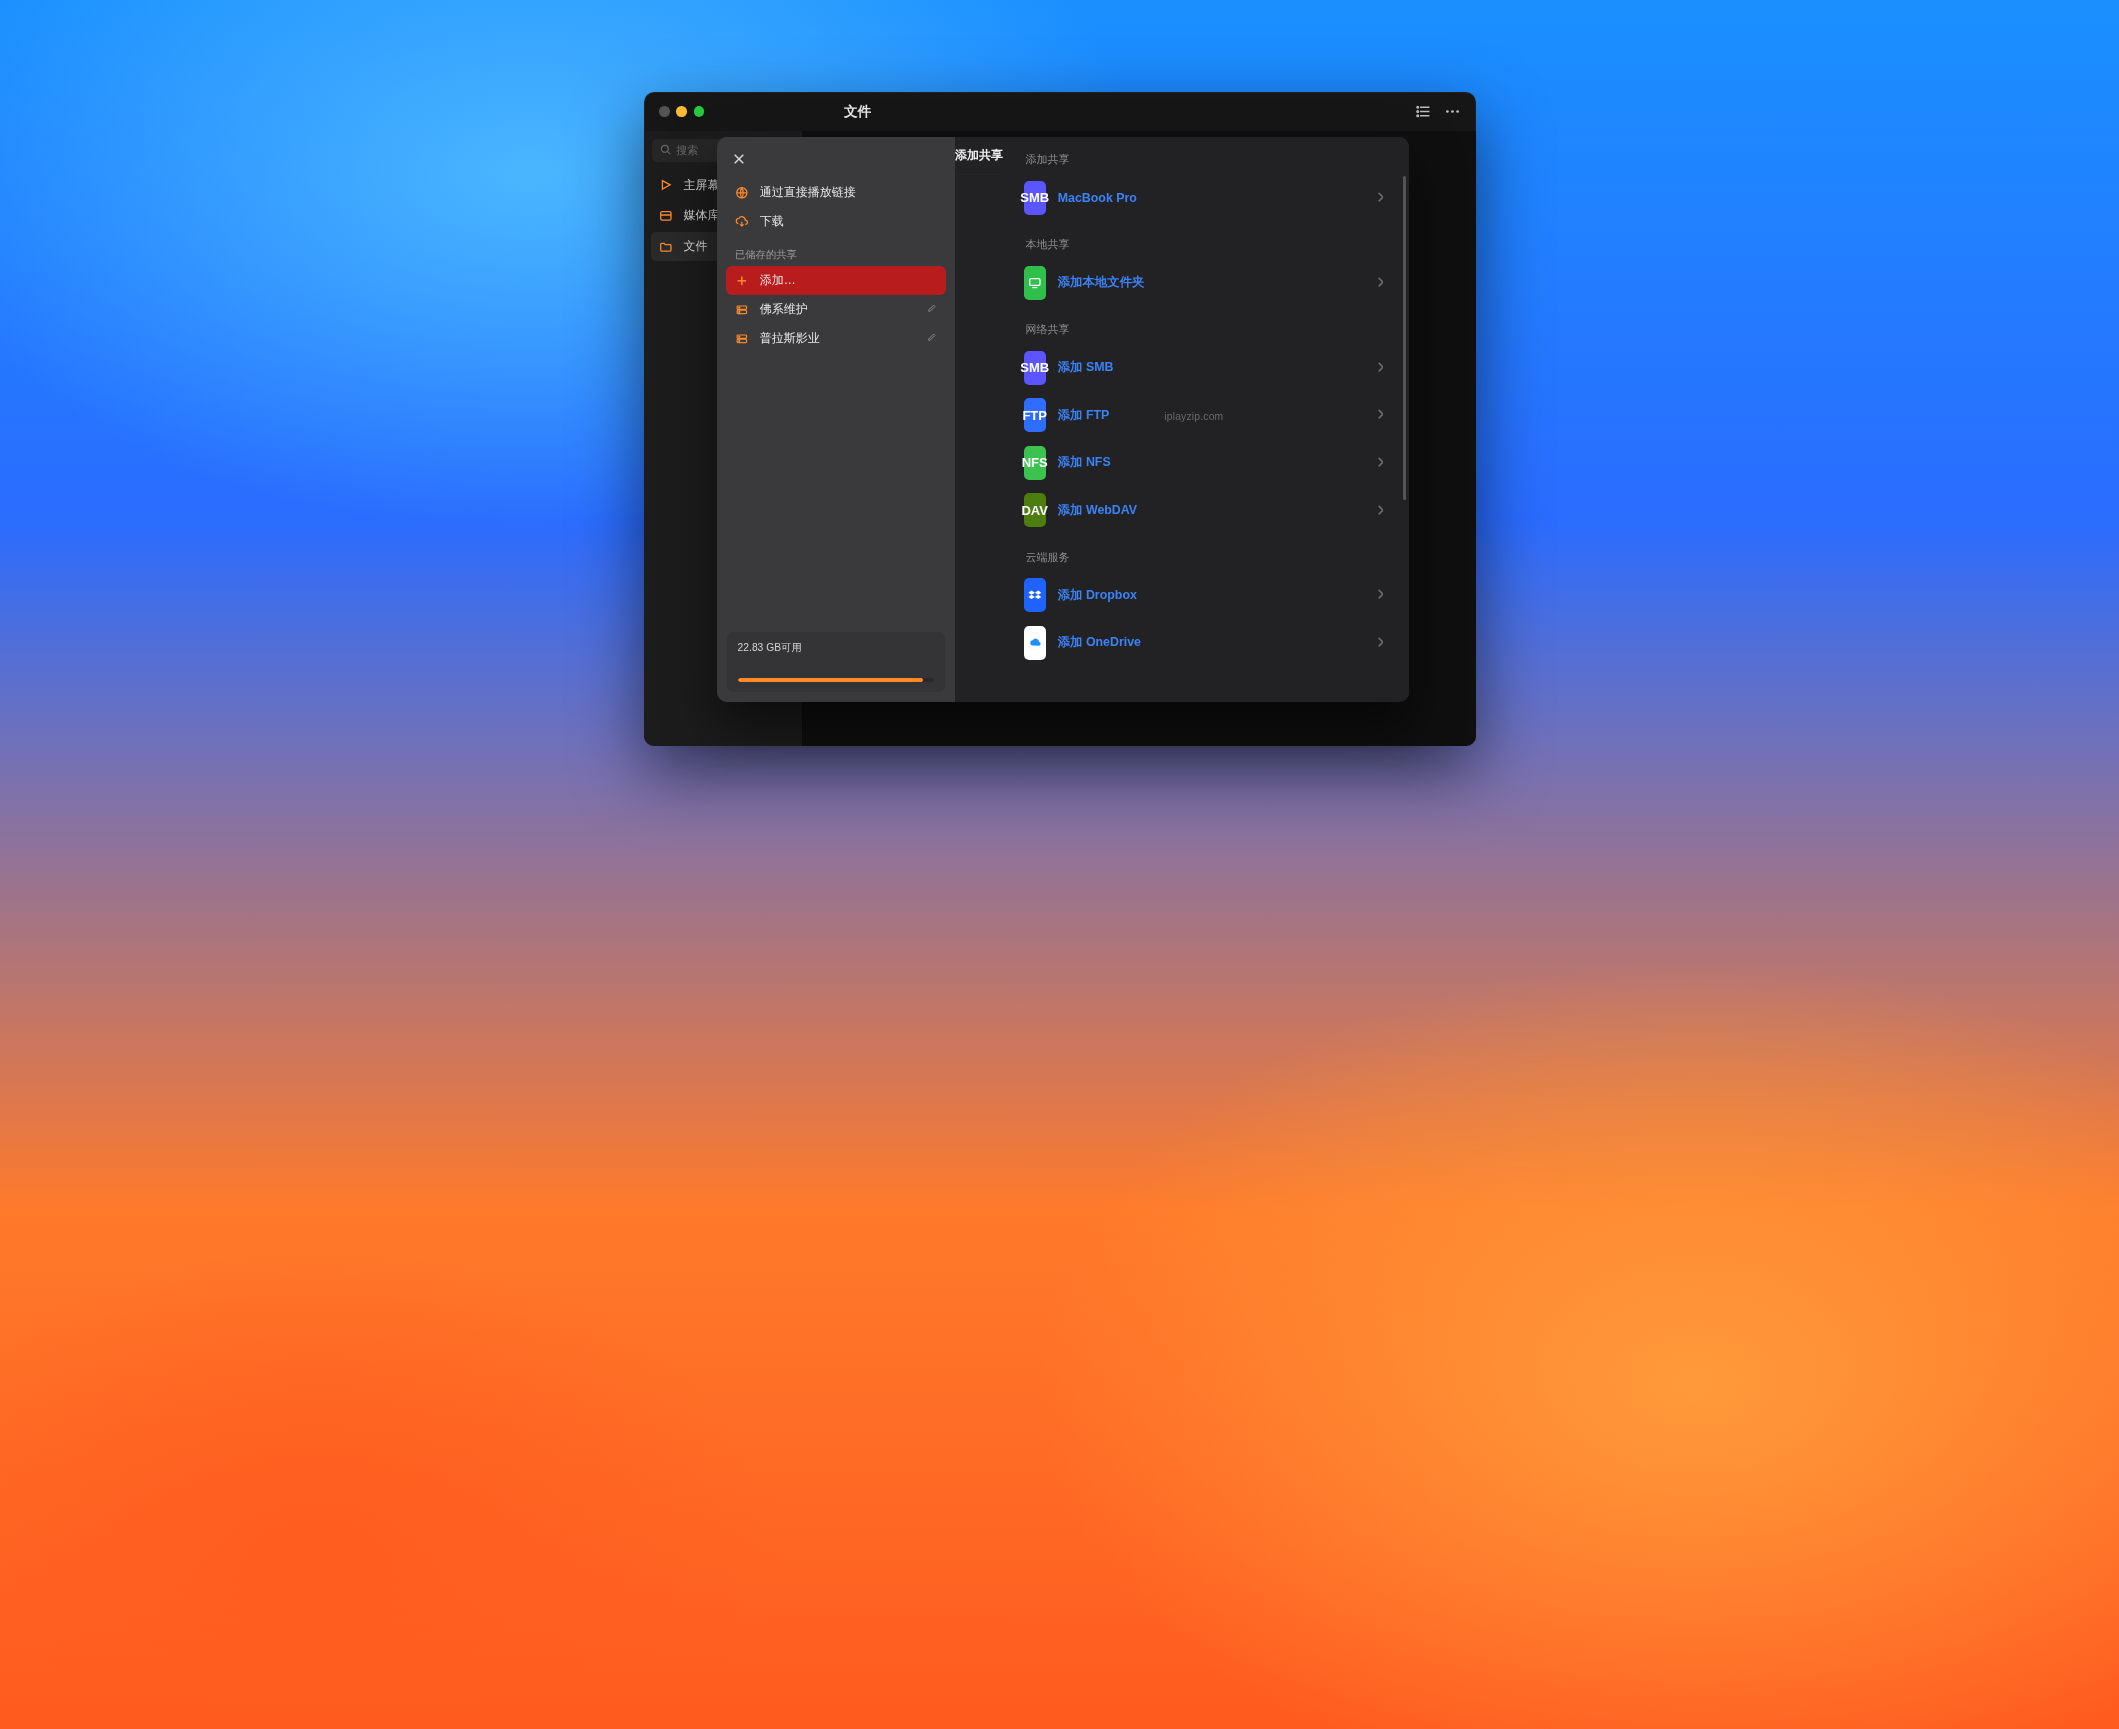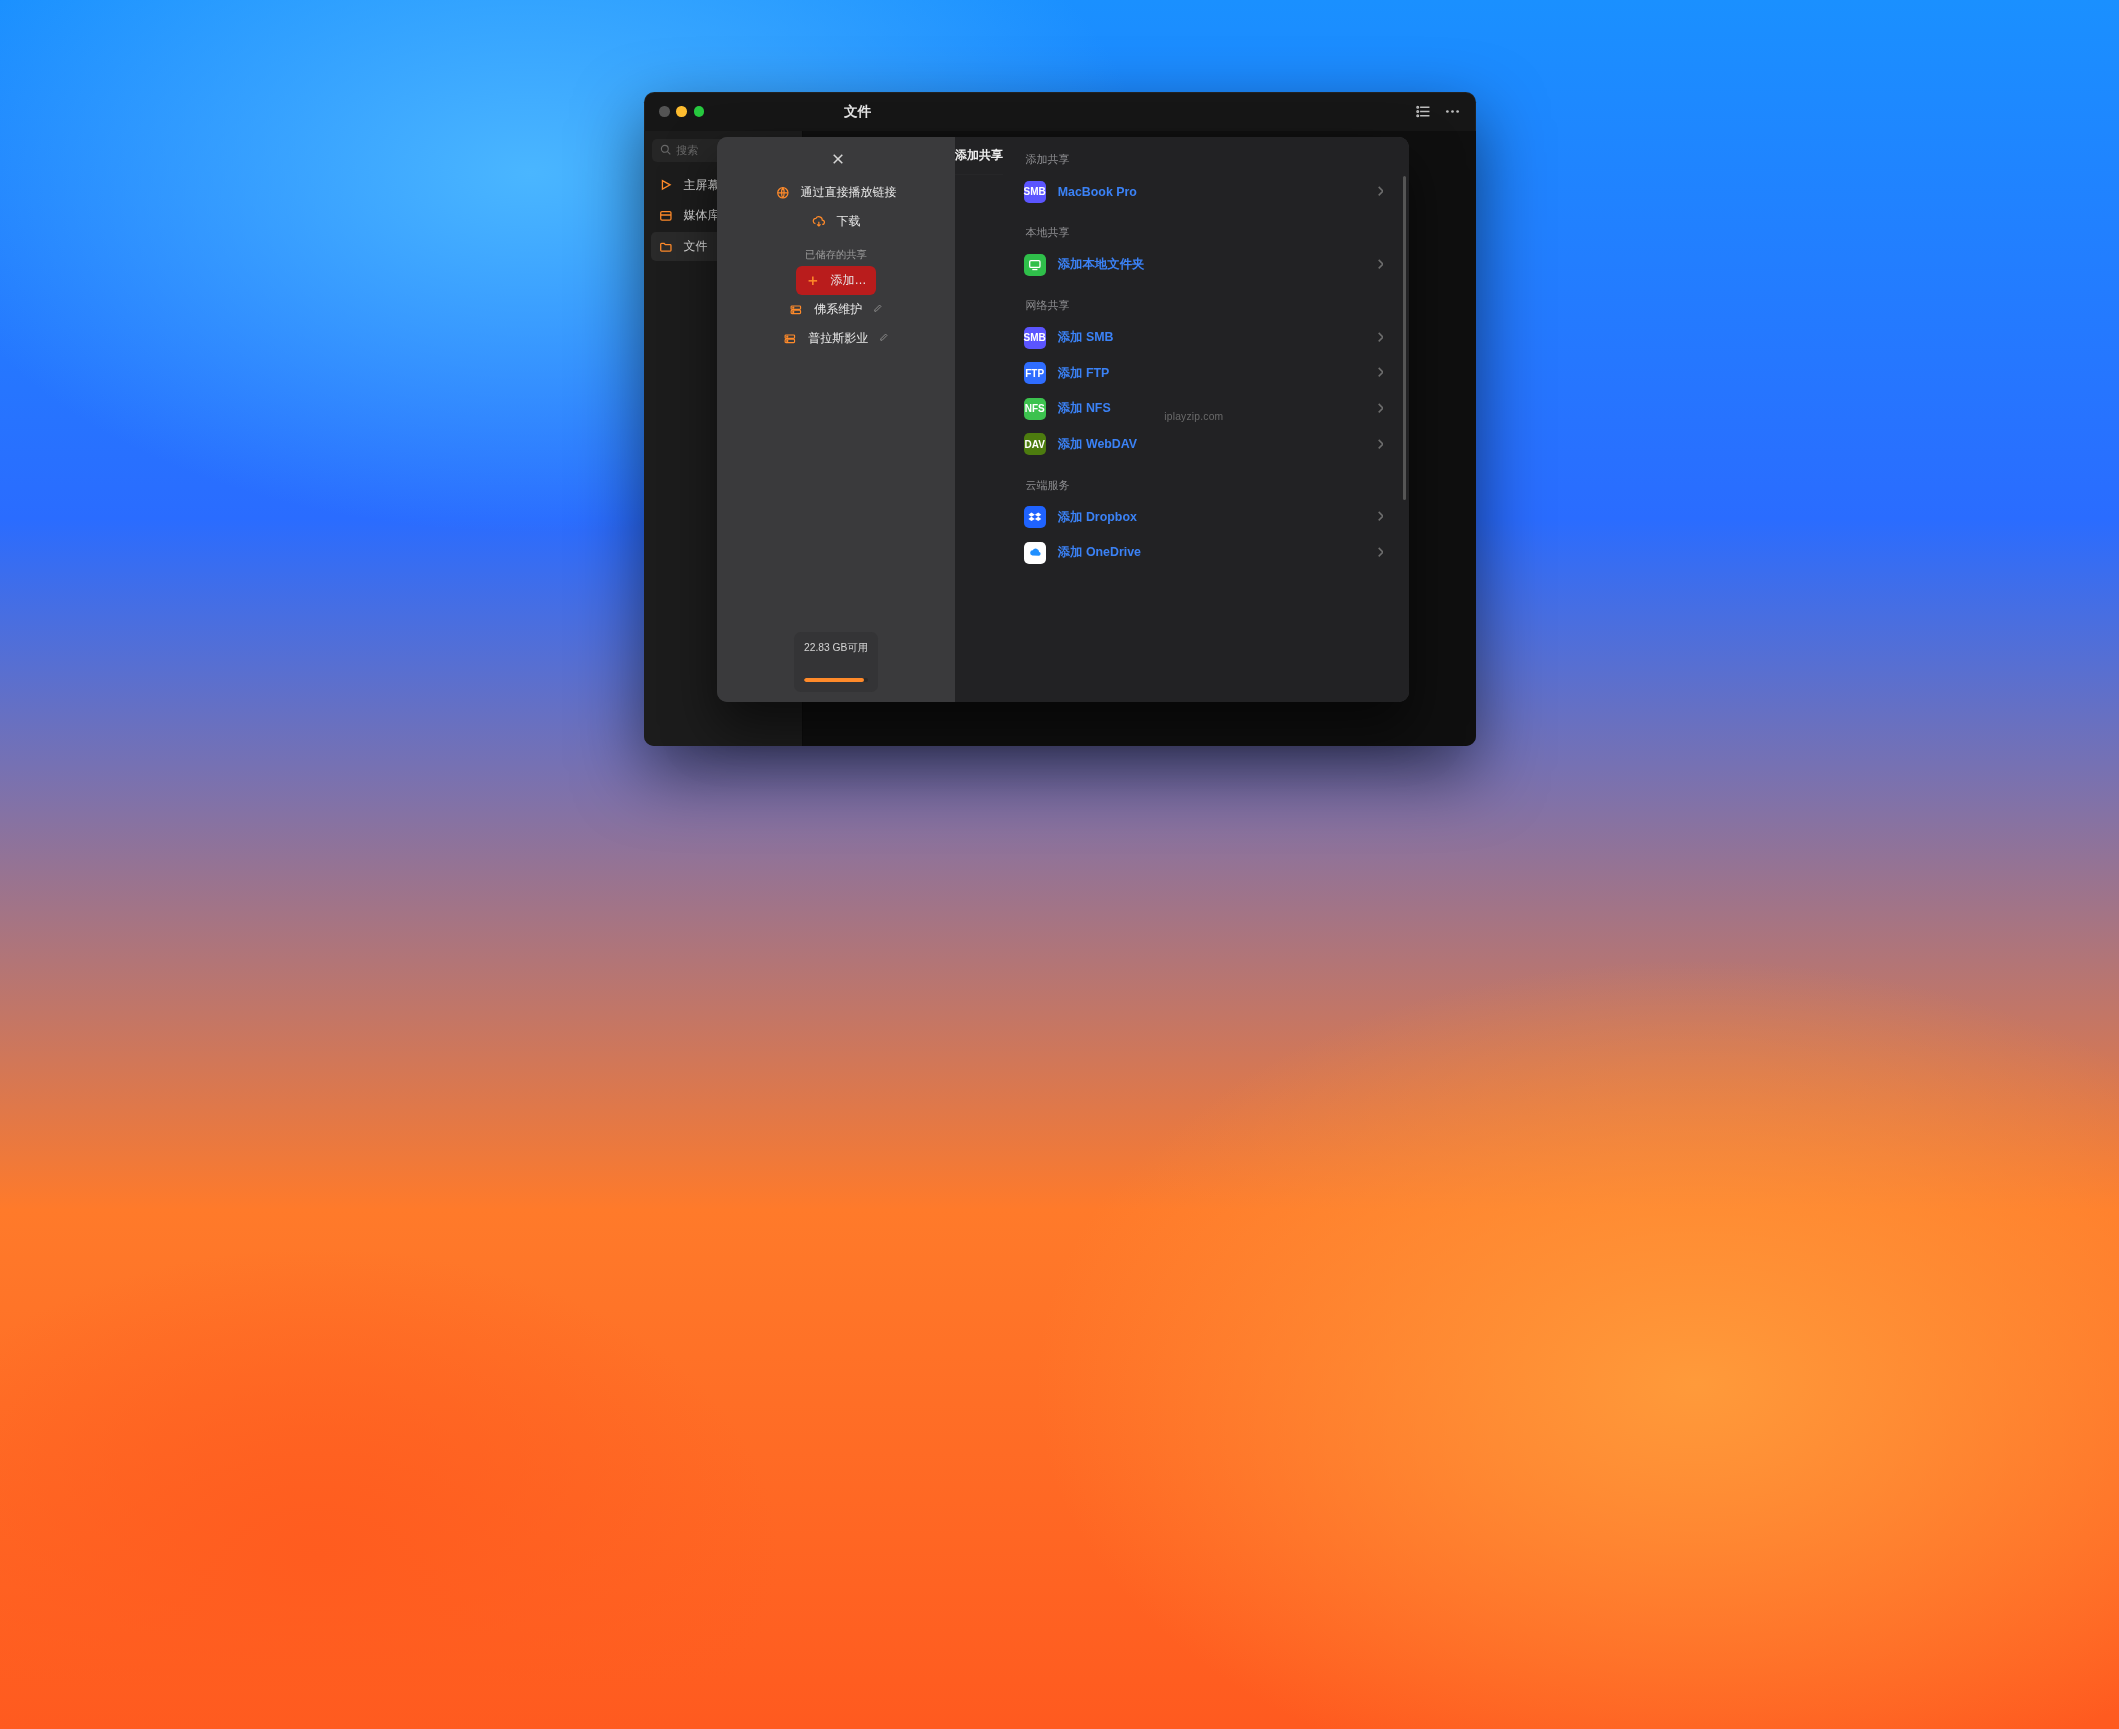--- a/index.html
+++ b/index.html
@@ -87,21 +87,20 @@
     border-radius:10.3px;
     box-shadow:0 26px 51px rgba(0,0,0,0.55), 0 0 0 0.9px rgba(255,255,255,0.04) inset;
     display:flex;
     overflow:hidden;
   }
   .sheet-left {
     width:238px;
     background:#3a3a3c;
     display:flex; flex-direction:column;
     padding:12px 8.6px 10.3px;
-    align-items:center;
   }
   .sheet-right {
     flex:1;
     background:#222224;
     display:flex; flex-direction:row;
     min-width:0;
     position:relative;
   }
   .sheet-right::after{
     content:""; position:absolute; right:2.6px; top:39px; bottom:202px;
@@ -156,23 +155,23 @@
   }
   .group-title:first-child{ margin-top:10.3px;}
   .row {
     display:flex; align-items:center; gap:12px;
     padding:6.8px 6.8px 6.8px 1.7px;
     border-radius:6px;
     cursor:default;
   }
   .row + .row { margin-top:0; }
   .row .ricon {
-    width:22px; height:22px; border-radius:5.1px;
+    width:22px; height:34px; border-radius:5.1px;
     display:flex; align-items:center; justify-content:center;
-    color:#fff; font-size:10px; font-weight:700; flex-shrink:0;
+    color:#fff; font-size:13px; font-weight:700; flex-shrink:0;
   }
   .row .rlabel { color:#3b82f6; font-size:12.4px; font-weight:600; }
   .row .chev { margin-left:auto; color:#6d6d6d; margin-right:6.8px;}
   .row .chev svg{width:6.8px;height:10.3px;}
   .watermark{
     position:absolute; left:50%; top:274px; transform:translateX(-30%);
     color:#6a6a6a; font-size:10.3px; letter-spacing:0.2px; pointer-events:none;
   }
 
   

